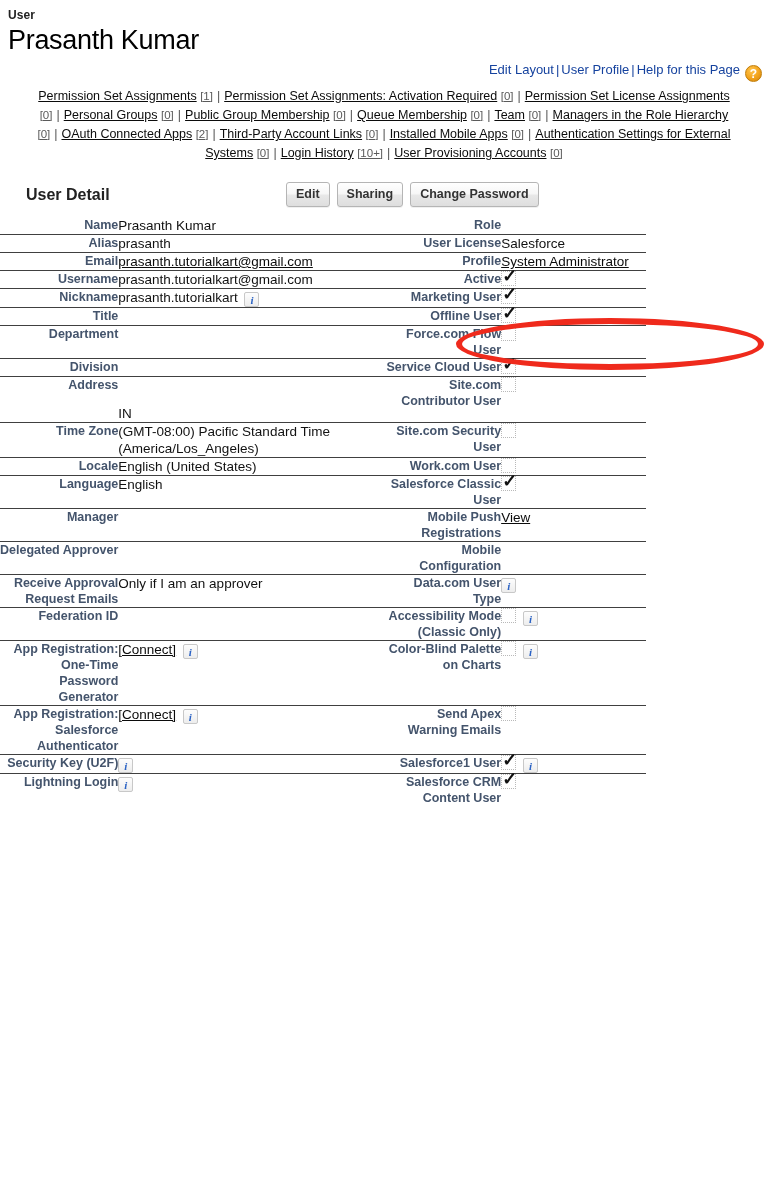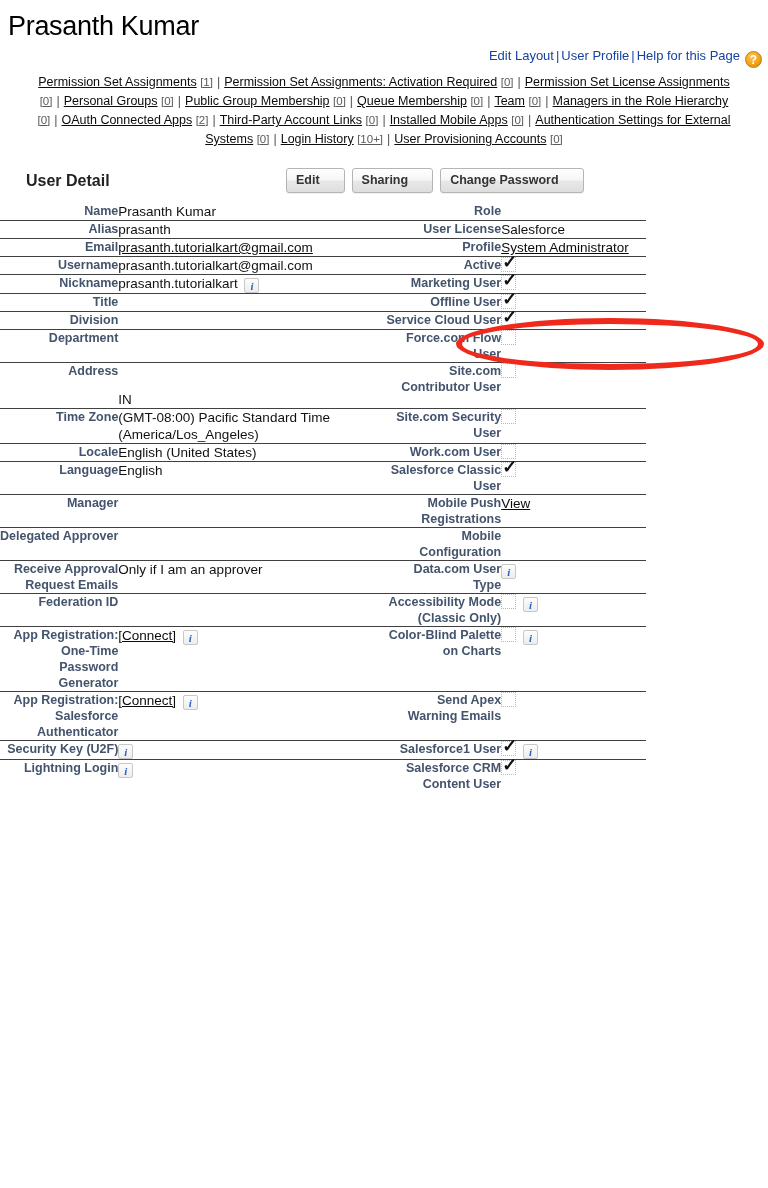--- a/index.html
+++ b/index.html
@@ -55,21 +55,21 @@
     display: flex; align-items: center;
   }
   .sec-title {
     font-size: 16px; font-weight: bold; color: #222;
     width: 278px; padding-left: 18px;
   }
   .btns { display: flex; gap: 7px; }
   .btn {
     font-family: "Liberation Sans", sans-serif;
     font-size: 12.5px; font-weight: bold; color: #333;
-    padding: 4px 24px 5px 9px;
+    padding: 4px 9px 5px 9px;
     border: 1px solid #b5b5b5; border-radius: 3px;
     background: linear-gradient(to bottom, #ffffff 0%, #f6f6f6 48%, #e8e8e8 52%, #dedede 100%);
     box-shadow: 0 1px 0 rgba(0,0,0,.06);
     line-height: 14px; white-space: nowrap; cursor: pointer;
   }
 
   
   .tbl { margin-top: 10px; width: 646px; border-collapse: collapse; }
   .tbl td { vertical-align: top; padding: 0; }
   .row { border-top: 1px solid #404040; }
@@ -121,20 +121,21 @@
     position: absolute; left: 456px; top: 318px;
     width: 308px; height: 52px;
     border: 6px solid #ef2a1c; border-radius: 50%;
     pointer-events: none; z-index: 40;
   }
 </style>
 </head>
 <body>
 
 <div class="hdr">
+  <div class="hdr-kind">User</div>
   <div class="hdr-name">Prasanth Kumar</div>
 </div>
 
 <div class="toplinks">
   <a href="#">Edit Layout</a><span class="sep">|</span><a href="#">User Profile</a><span class="sep">|</span><a href="#">Help for this Page</a><span class="help-icon">?</span>
 </div>
 
 <div class="rel-nav" id="rel-nav"><a href="#">Permission Set Assignments</a> <span class="cnt">[1]</span><span class="bar">|</span><a href="#">Permission Set Assignments: Activation Required</a> <span class="cnt">[0]</span><span class="bar">|</span><a href="#">Permission Set License Assignments</a> <span class="cnt">[0]</span><span class="bar">|</span><a href="#">Personal Groups</a> <span class="cnt">[0]</span><span class="bar">|</span><a href="#">Public Group Membership</a> <span class="cnt">[0]</span><span class="bar">|</span><a href="#">Queue Membership</a> <span class="cnt">[0]</span><span class="bar">|</span><a href="#">Team</a> <span class="cnt">[0]</span><span class="bar">|</span><a href="#">Managers in the Role Hierarchy</a> <span class="cnt">[0]</span><span class="bar">|</span><a href="#">OAuth Connected Apps</a> <span class="cnt">[2]</span><span class="bar">|</span><a href="#">Third-Party Account Links</a> <span class="cnt">[0]</span><span class="bar">|</span><a href="#">Installed Mobile Apps</a> <span class="cnt">[0]</span><span class="bar">|</span><a href="#">Authentication Settings for External Systems</a> <span class="cnt">[0]</span><span class="bar">|</span><a href="#">Login History</a> <span class="cnt">[10+]</span><span class="bar">|</span><a href="#">User Provisioning Accounts</a> <span class="cnt">[0]</span></div>
 
 <div class="sec">
@@ -178,30 +179,30 @@
         <td class="lbl col-r-lbl">Marketing User</td>
         <td class="val col-r-val"><span class="cbx on"></span></td>
       </tr>
       <tr class="row">
         <td class="lbl col-l-lbl">Title</td>
         <td class="val col-l-val"></td>
         <td class="lbl col-r-lbl">Offline User</td>
         <td class="val col-r-val"><span class="cbx on"></span></td>
       </tr>
       <tr class="row">
+        <td class="lbl col-l-lbl">Department</td>
+        <td class="val col-l-val"></td>
+        <td class="lbl col-r-lbl">Force.com Flow User</td>
+        <td class="val col-r-val"><span class="cbx"></span></td>
+      </tr>
+      <tr class="row">
         <td class="lbl col-l-lbl">Division</td>
         <td class="val col-l-val"></td>
         <td class="lbl col-r-lbl">Service Cloud User</td>
         <td class="val col-r-val"><span class="cbx on"></span></td>
-      </tr>
-      <tr class="row">
-        <td class="lbl col-l-lbl">Department</td>
-        <td class="val col-l-val"></td>
-        <td class="lbl col-r-lbl">Force.com Flow User</td>
-        <td class="val col-r-val"><span class="cbx"></span></td>
       </tr>
       <tr class="row">
         <td class="lbl col-l-lbl">Address</td>
         <td class="val col-l-val" style="padding-top: 28px;"><span>IN</span></td>
         <td class="lbl col-r-lbl">Site.com Contributor User</td>
         <td class="val col-r-val"><span class="cbx"></span></td>
       </tr>
       <tr class="row">
         <td class="lbl col-l-lbl">Time Zone</td>
         <td class="val col-l-val"><span>(GMT-08:00) Pacific Standard Time (America/Los_Angeles)</span></td>

